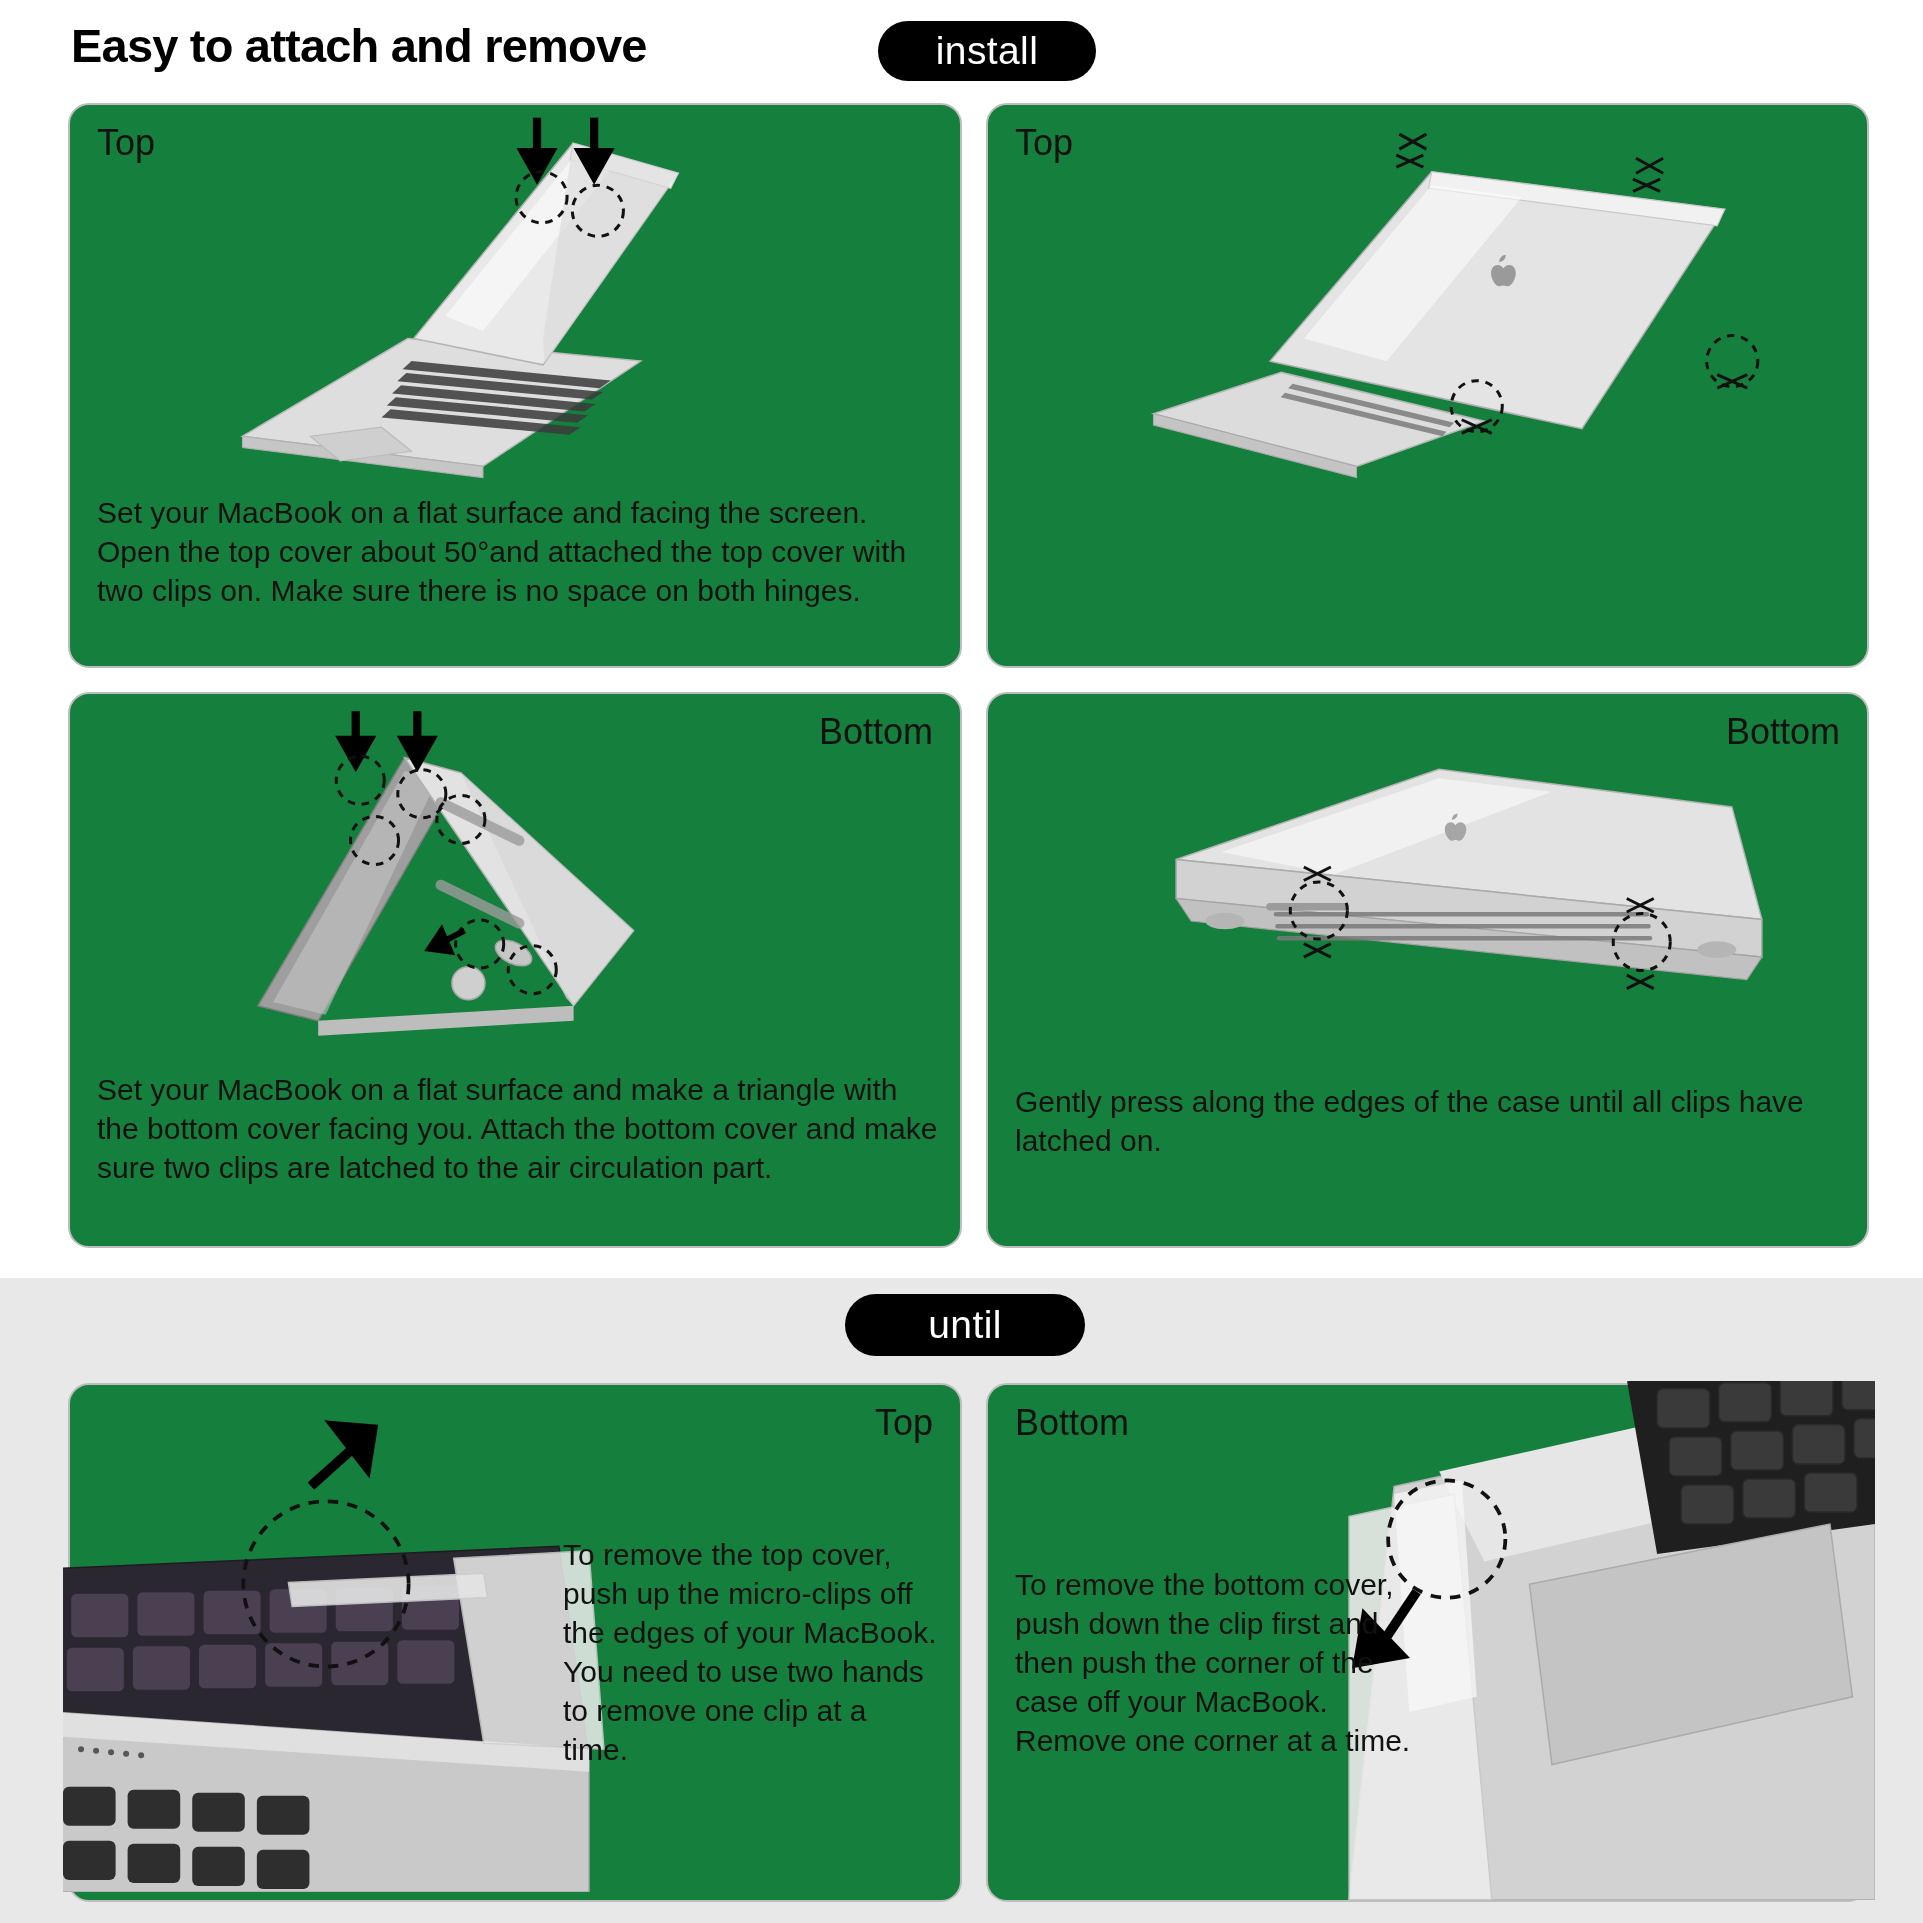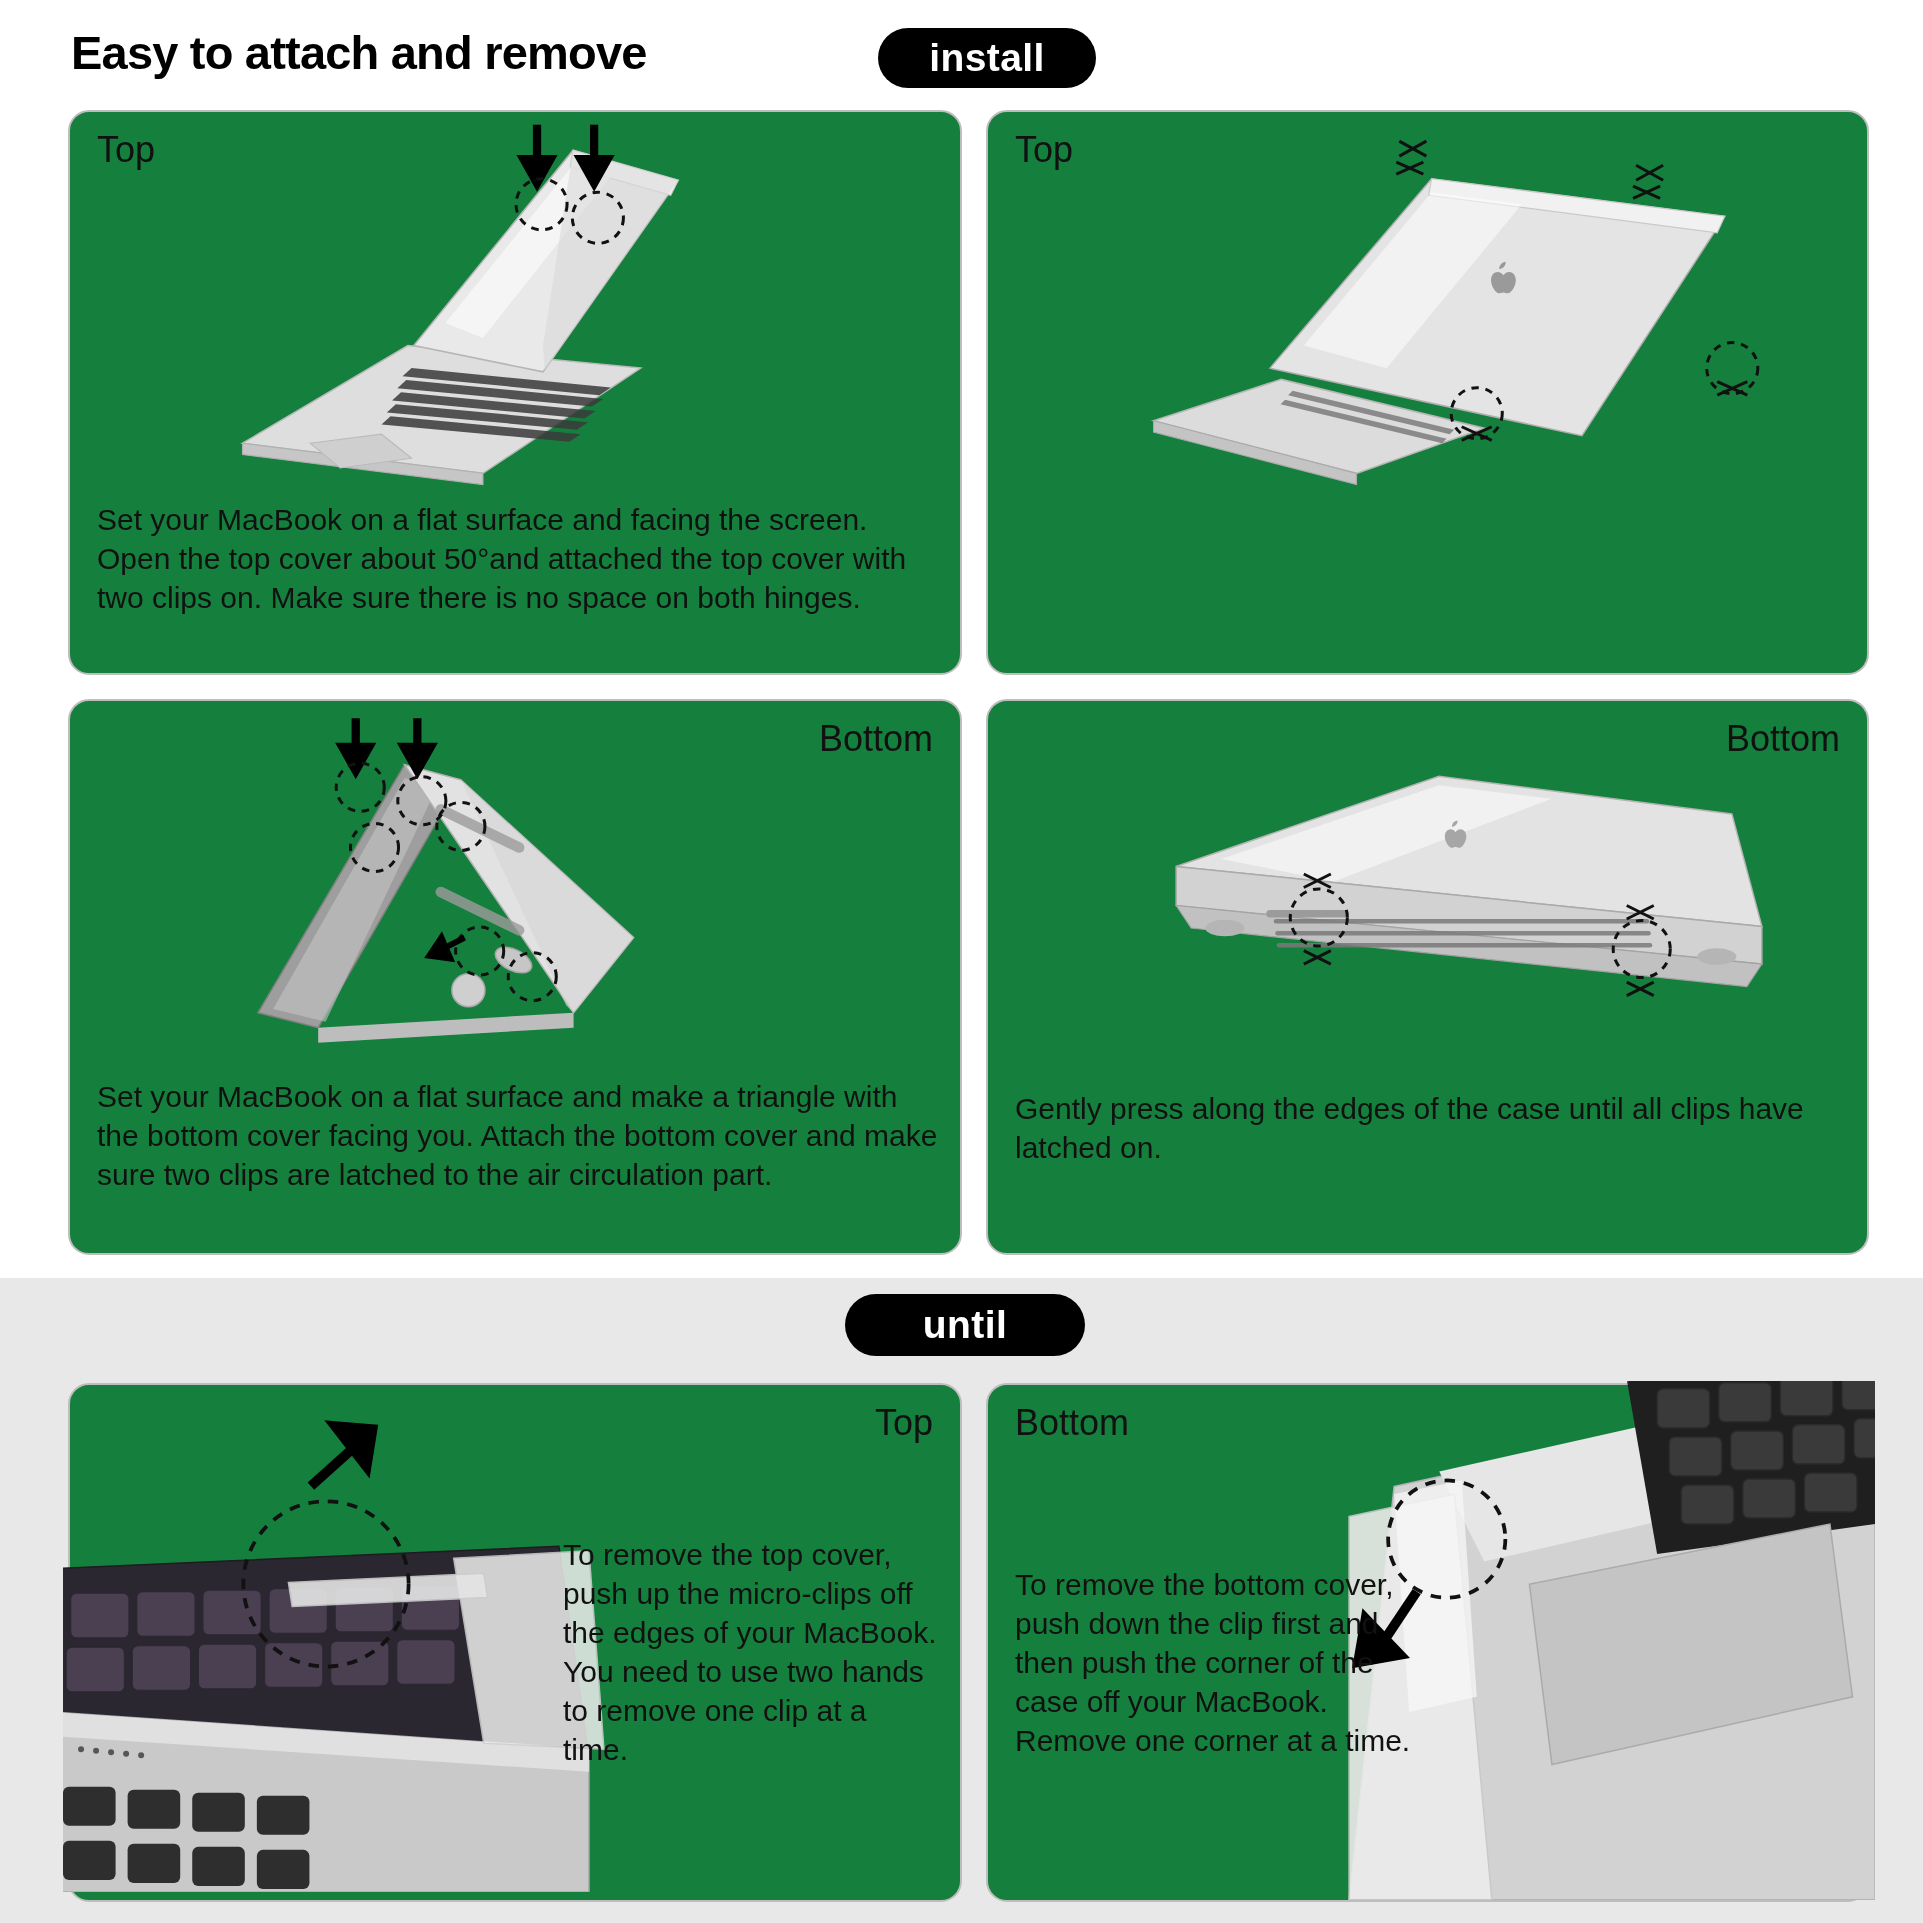--- a/index.html
+++ b/index.html
@@ -12,21 +12,21 @@
     height: 1924px;
     font-family: "Liberation Sans", sans-serif;
     color: #111111;
     position: relative;
     overflow: hidden;
   }
 
   
   .install-section {
     position: absolute;
-    left: 0; top: 14px;
+    left: 0; top: 7px;
     width: 1923px;
     height: 1278px;
     background: #ffffff;
   }
 
   .page-title {
     position: absolute;
     left: 71px;
     top: 10.5px;
     font-size: 47px;
@@ -35,21 +35,21 @@
     color: #000;
     white-space: nowrap;
   }
 
   .pill {
     position: absolute;
     background: #000000;
     color: #ffffff;
     border-radius: 33px;
     font-size: 39px;
-    font-weight: bold;
+    font-weight: normal;
     display: flex;
     align-items: center;
     justify-content: center;
     letter-spacing: 0.4px;
   }
   .pill-install {
     left: 878px;
     top: 13.5px;
     width: 218px;
     height: 60px;

